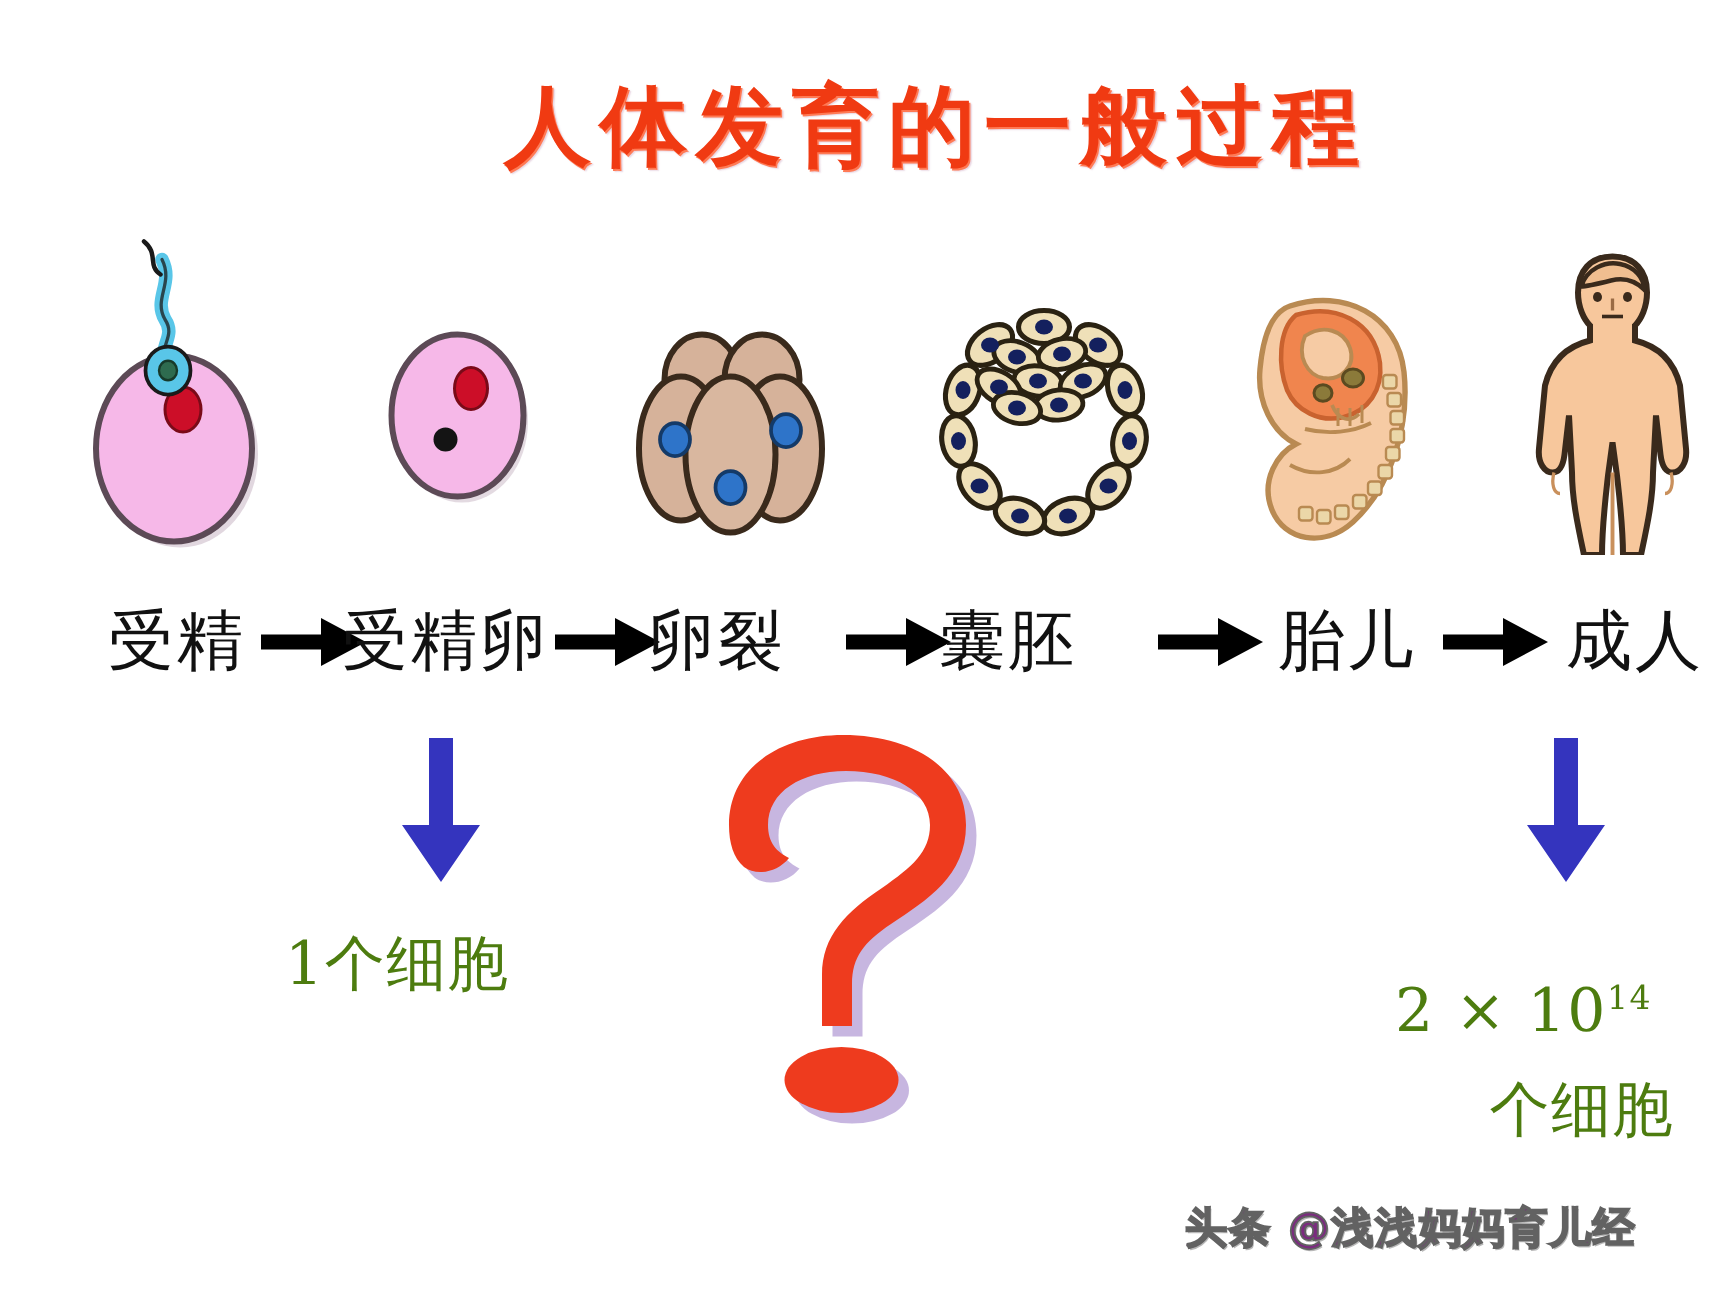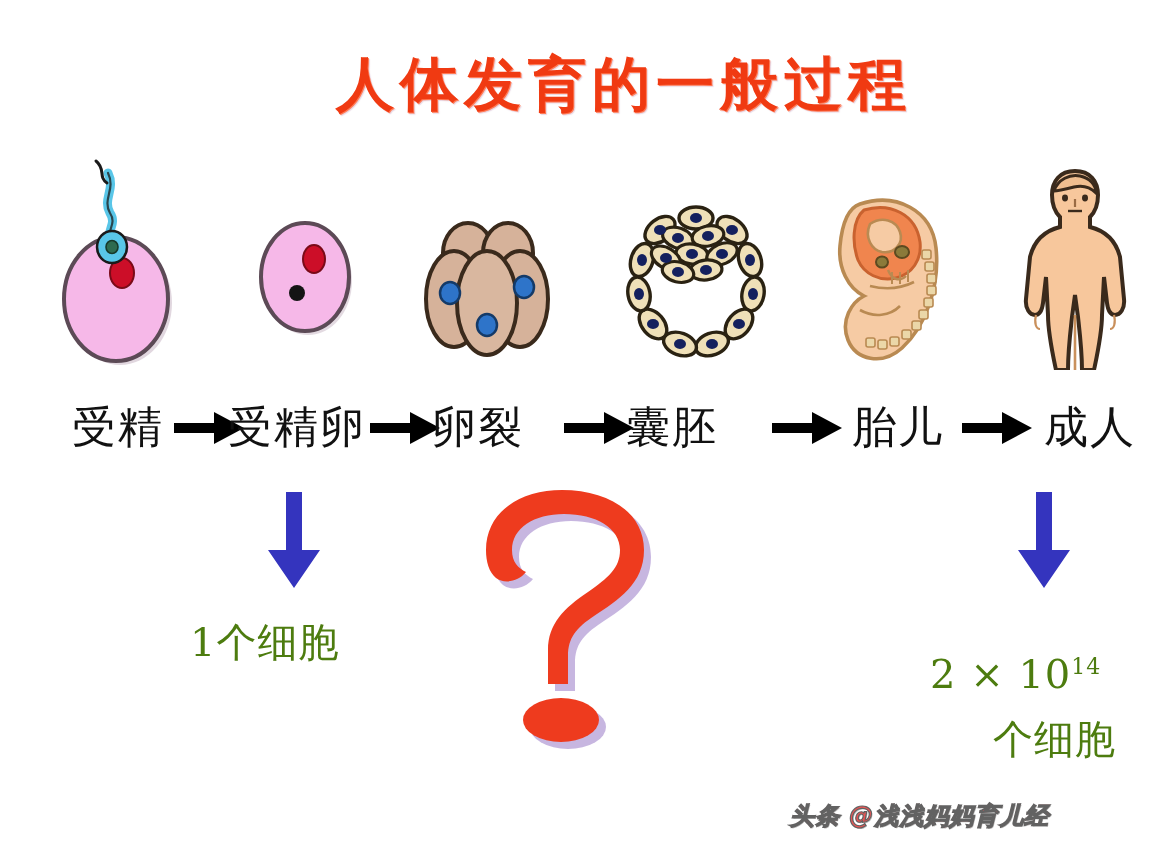--- a/index.html
+++ b/index.html
@@ -87,24 +87,23 @@
     width: 210px;
     height: 262px;
   }
 
   
   #watermark {
     position: absolute;
     left: 790px;
     top: 800px;
     font-family: "DejaVu Sans", "Liberation Sans", sans-serif;
-    font-size: 24px;
+    font-size: 28px;
     font-weight: bold;
-    font-style: italic;
-    color: #ef4444;
+    color: #701a75;
     letter-spacing: 1px;
     white-space: nowrap;
     -webkit-text-stroke: 1.2px #555555;
     text-shadow: 1px 1px 0 rgba(0,0,0,0.30);
     opacity: 0.92;
   }
 </style>
 </head>
 <body>
 

